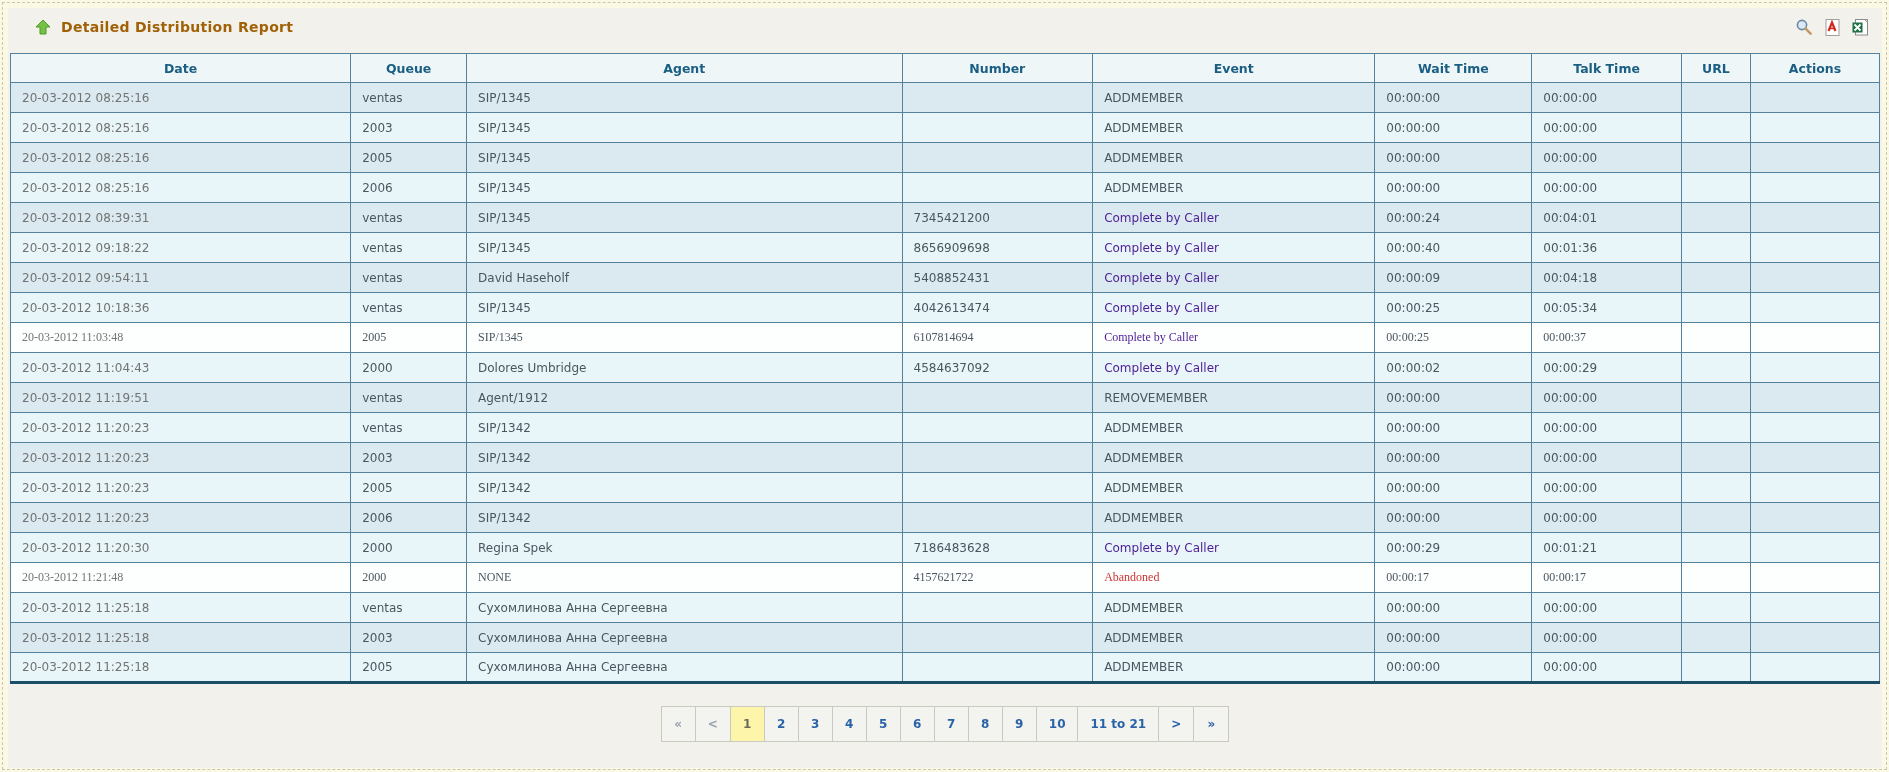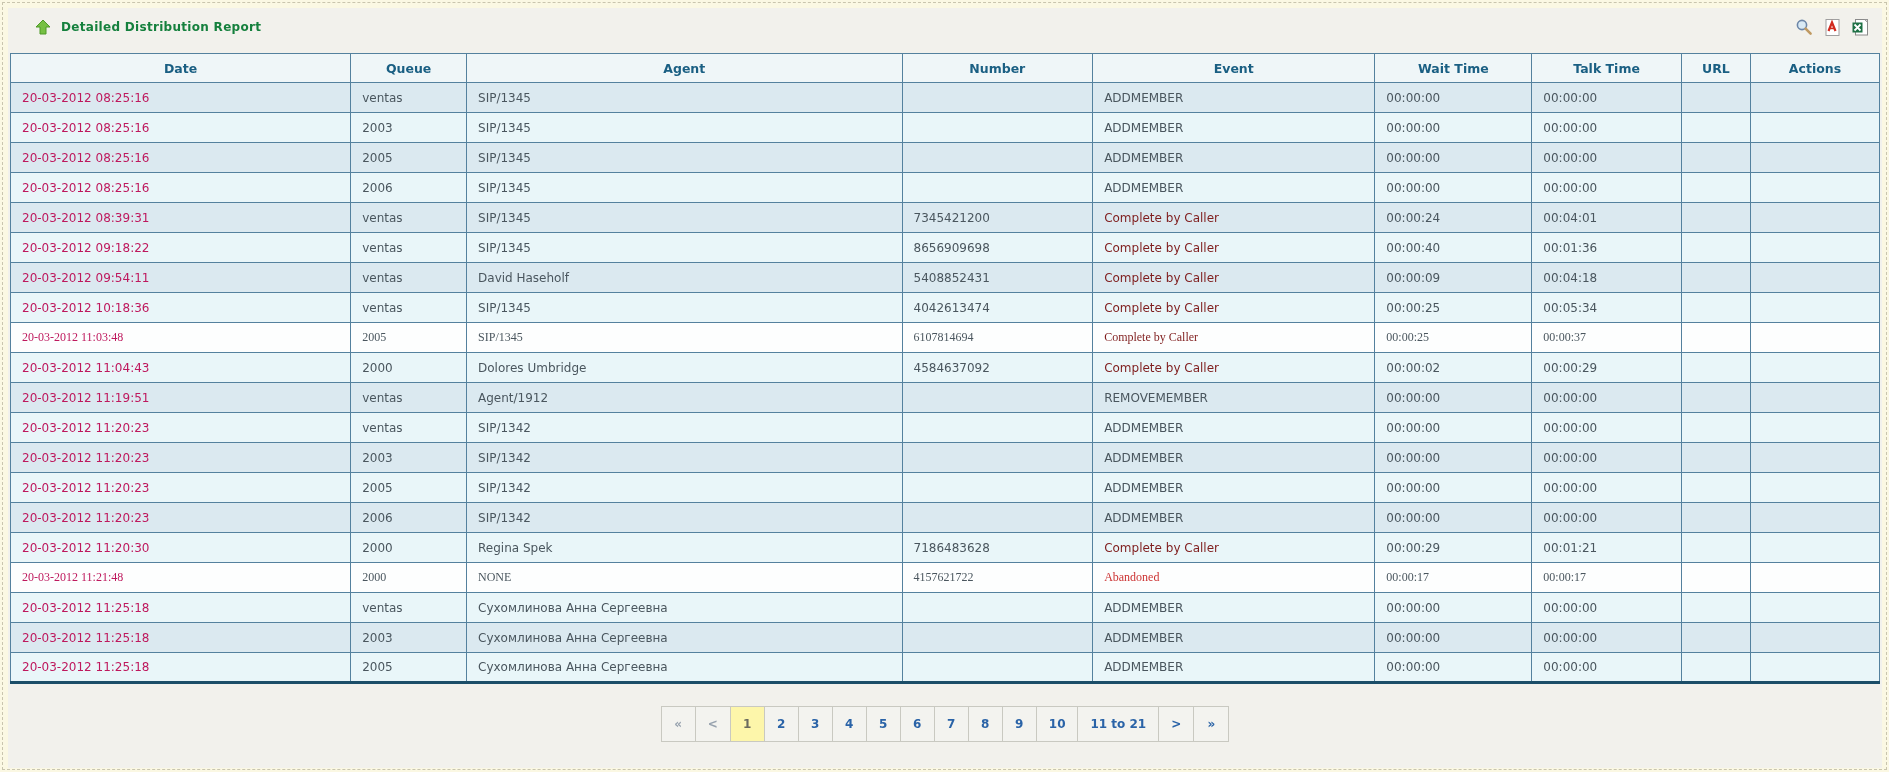--- a/index.html
+++ b/index.html
@@ -21,21 +21,21 @@
     background:#f2f1ec;
   }
   
   .title-bar {
     height:38px;
     display:flex; align-items:center;
     padding:0 12px 0 27px;
   }
   .title-bar .arrow { width:16px; height:16px; margin-right:10px; }
   .title-text {
-    font-size:12px; font-weight:bold; color:#15803d;
+    font-size:14px; font-weight:bold; color:#a16207;
     letter-spacing:0.3px;
   }
   .title-icons { margin-left:auto; display:flex; align-items:center; gap:9px; }
   .title-icons .ticon { width:19px; height:19px; cursor:pointer; }
   
   .grid-wrap { padding:0 2px; margin-top:7px; }
   table.grid {
     width:100%;
     table-layout:fixed;
     border-collapse:collapse;
@@ -60,24 +60,24 @@
     background:#eff6f8;
     color:#1a5f83;
     font-weight:bold;
     font-size:12.5px;
     text-align:center;
     height:29px;
   }
   tr.shade-dark  td { background:#dbe9f0; }
   tr.shade-light td { background:#e9f6f9; }
   tr.shade-white td { background:#fdfefe;font-family:Liberation Serif, serif; }
-  td.cell-date { color:#be185d; }
+  td.cell-date { color:#737373; }
   td.cell-plain { color:#4a565e; }
   td.ev-neutral  { color:#4a565e;margin-top:29px; }
-  td.ev-complete { color:#7f1d1d; }
+  td.ev-complete { color:#4c1d95; }
   td.ev-abandoned{ color:#cc3333;margin-top:8px; }
   
   .pager-row { display:flex; justify-content:center; margin-top:22px; }
   .pager {
     display:flex;
     border:1px solid #c9c9c1;
     background:#f3f3ef;
   }
   .pager .pcell {
     min-width:34px; height:34px;

